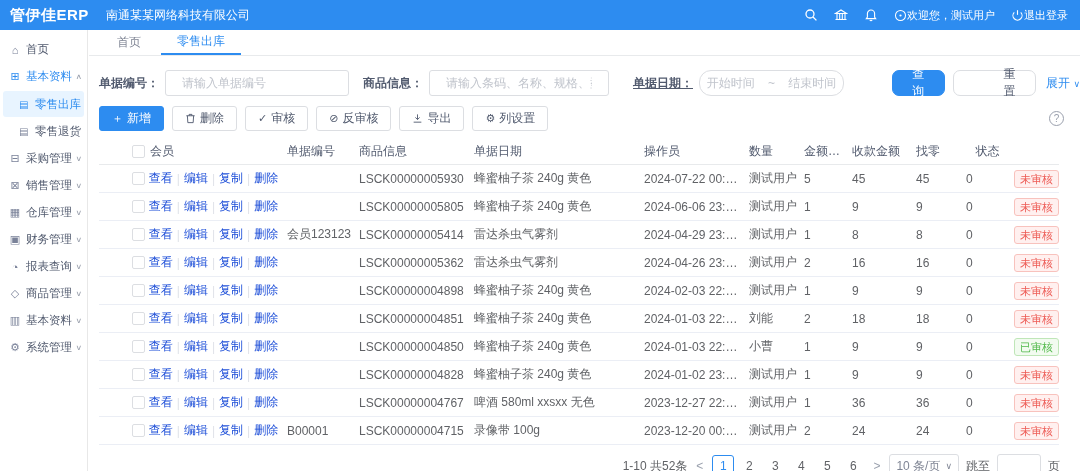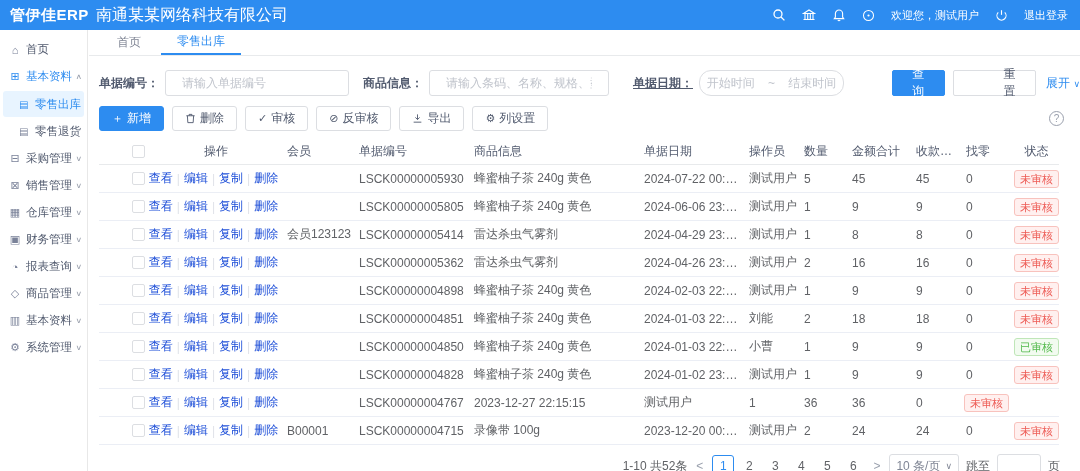--- a/index.html
+++ b/index.html
@@ -4,24 +4,24 @@
 <style>
   * { margin:0; padding:0; box-sizing:border-box; }
   html,body { width:1080px; height:471px; overflow:hidden; background:#fff;
     font-family:"Liberation Sans","DejaVu Sans",sans-serif; font-size:12px; color:#515a6e; }
   .app { position:relative; width:1080px; height:471px; }
 
   
   .hdr { position:absolute; top:0; left:0; width:1080px; height:30px; background:#2d8cf0;
     display:flex; align-items:center; color:#fff; }
   .logo { width:88px; padding-left:10px; font-size:15px; font-weight:bold; letter-spacing:.5px; white-space:nowrap; }
-  .company { font-size:16px; margin-left:8px; flex:1; }
+  .company { font-size:12px; margin-left:18px; flex:1; }
   .hdr-right { display:flex; align-items:center; gap:16px; padding-right:12px; font-size:11px; }
   .hicon { display:inline-flex; width:14px; height:14px; cursor:pointer; }
-  .hitem { display:inline-flex; align-items:center; gap:16px; cursor:pointer; white-space:nowrap; }
+  .hitem { display:inline-flex; align-items:center; gap:0; cursor:pointer; white-space:nowrap; }
 
   
   .side { position:absolute; top:30px; left:0; width:88px; height:441px; background:#fff;
     border-right:1px solid #e8e8e8; padding-top:6px; }
   .sitem { display:flex; align-items:center; height:27px; padding:0 5px 0 8px; cursor:pointer; color:#515a6e; }
   .sitem .ic { width:14px; margin-right:4px; color:#7a8299; font-size:11px; text-align:center; }
   .sitem .lb { flex:1; white-space:nowrap; font-size:11.5px; }
   .sitem .caret { color:#9aa0ad; font-size:9px; transform:scaleY(.8); }
   .sitem.parent-active, .sitem.parent-active .ic { color:#2d8cf0; }
   .ssub { display:flex; align-items:center; height:26px; margin:1px 3px; padding-left:16px; border-radius:3px; cursor:pointer; color:#515a6e; }
@@ -37,21 +37,21 @@
   .tab.active { color:#2d8cf0; border-bottom:2px solid #2d8cf0; }
 
   
   .filters { display:flex; align-items:center; margin:14px 0 0 10px; }
   .flabel { font-weight:bold; color:#515a6e; white-space:nowrap; }
   .inp { height:26px; border:1px solid #dcdee2; border-radius:3px; padding:0 16px; font-size:12px;
     color:#515a6e; outline:none; font-family:inherit; }
   .inp::placeholder { color:#c0c4cc; }
   .daterange { height:26px; width:150px; border:1px solid #dcdee2; border-radius:12px;
     display:flex; align-items:center; justify-content:space-around; color:#c0c4cc; cursor:pointer; }
-  .btn { height:26px; padding:0 14px; border:1px solid #dcdee2; border-radius:2px; background:#fff;
+  .btn { height:26px; padding:0 14px; border:1px solid #dcdee2; border-radius:7px; background:#fff;
     color:#515a6e; font-size:12px; cursor:pointer; display:inline-flex; align-items:center; gap:4px; font-family:inherit; }
   .btn.primary { background:#2d8cf0; border-color:#2d8cf0; color:#fff; }
   .linkbtn { color:#2d8cf0; cursor:pointer; white-space:nowrap; }
   .caret-sm { font-size:9px; }
 
   
   .toolbar { display:flex; align-items:center; margin:10px 0 0 10px; gap:8px; }
   .tbtn { height:25px; padding:0 12px; border:1px solid #dcdee2; border-radius:3px; background:#fff;
     color:#515a6e; font-size:12px; cursor:pointer; display:inline-flex; align-items:center; gap:4px; font-family:inherit; }
   .tbtn.primary { background:#2d8cf0; border-color:#2d8cf0; color:#fff; }
@@ -246,21 +246,20 @@
         <span>列设置</span>
       </button>
       <span class="help">?</span>
     </div>
 
     <div class="tbl">
       <div class="thead">
         <div class="tc center">
             <span class="cbx"></span>
           </div>
-        <div class="tc" style="text-align:center;">操作</div>
         <div class="tc">会员</div>
         <div class="tc">单据编号</div>
         <div class="tc">商品信息</div>
         <div class="tc">单据日期</div>
         <div class="tc">操作员</div>
         <div class="tc">数量</div>
         <div class="tc">金额合计</div>
         <div class="tc">收款金额</div>
         <div class="tc">找零</div>
         <div class="tc" style="text-align:center;">状态</div>
@@ -482,20 +481,21 @@
               <span class="lnk">查看</span>
               <span class="sep">|</span>
               <span class="lnk">编辑</span>
               <span class="sep">|</span>
               <span class="lnk">复制</span>
               <span class="sep">|</span>
               <span class="lnk">删除</span>
             </div>
             <div class="tc"></div>
             <div class="tc">LSCK00000004767</div>
+            <div class="tc">啤酒 580ml xxsxx 无色</div>
             <div class="tc">2023-12-27 22:15:15</div>
             <div class="tc">测试用户</div>
             <div class="tc">1</div>
             <div class="tc">36</div>
             <div class="tc">36</div>
             <div class="tc">0</div>
             <div class="tc center">
               <span class="badge danger">未审核</span>
             </div>
           </div>

